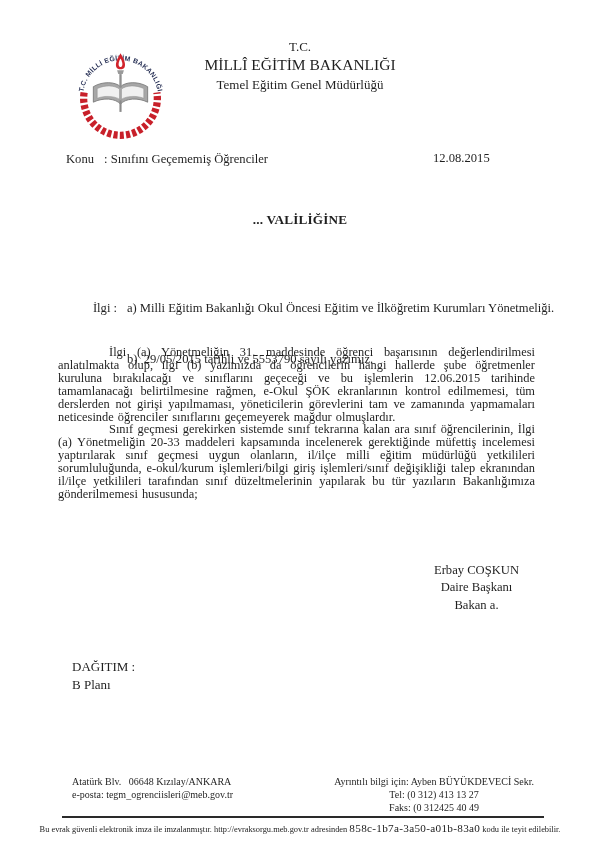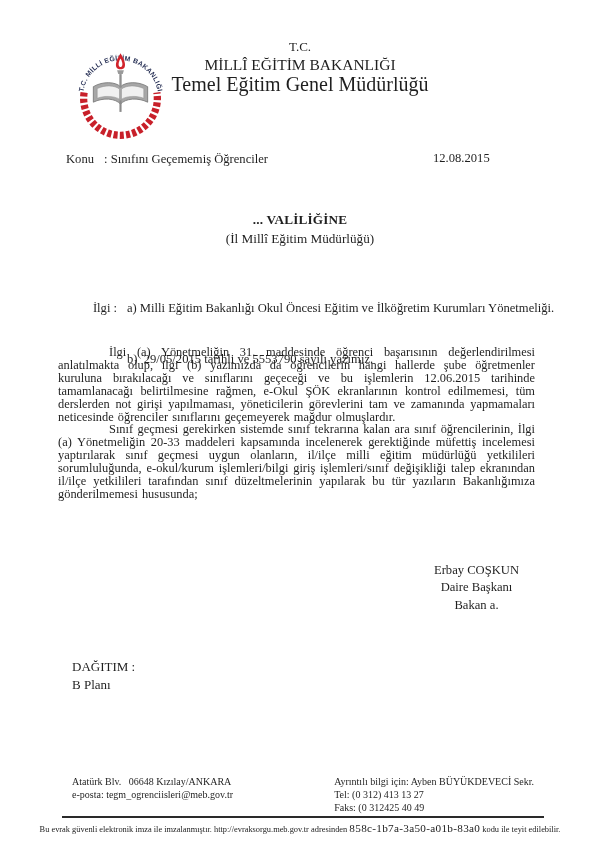--- a/index.html
+++ b/index.html
@@ -7,21 +7,21 @@
   .page {
     position:relative; width:600px; height:849px; margin:0 auto;
     background:#ffffff; color:#1f1f1f;
     font-family:"Liberation Serif", serif;
     overflow:hidden;
   }
   
   .header-text { position:absolute; top:39px; left:0; right:0; text-align:center; }
   .ht1 { font-size:13px; line-height:16px; }
   .ht2 { font-size:15.5px; line-height:20px; }
-  .ht3 { font-size:20px; line-height:19px; }
+  .ht3 { font-size:13px; line-height:19px; }
   .logo { position:absolute; left:72px; top:44px; width:97px; height:97px; }
   
   .meta { position:absolute; top:151px; left:66px; font-size:12.6px; line-height:17px; }
   .meta-label { display:inline-block; width:38px; }
   .date { position:absolute; top:151px; left:433px; font-size:12.6px; }
   
   .recipient { position:absolute; top:210px; left:0; right:0; text-align:center; font-size:13.2px; line-height:19px; }
   .recipient .r1 { font-weight:bold; letter-spacing:0.2px; }
   
   .refs { position:absolute; top:283px; left:74px; right:40px; font-size:12.6px; line-height:17px; }
@@ -30,21 +30,21 @@
   
   .body-block { position:absolute; top:346px; left:58px; width:477px; font-size:12.4px; line-height:12.9px; }
   .body-block p { text-align:justify; text-indent:51px; word-spacing:1px; }
   
   .signature { position:absolute; top:562px; left:389px; width:175px; text-align:center; font-size:12.6px; line-height:17.3px; }
   
   .distribution { position:absolute; top:658px; left:72px; font-size:13px; line-height:17.5px; }
   
   .footer { position:absolute; top:776px; left:72px; right:66px; display:flex; justify-content:space-between; font-size:10px; line-height:12.8px; }
   .footer-left div, .footer-right div { white-space:pre-wrap; }
-  .footer-right { text-align:left; }
+  .footer-right { text-align:center; }
   .footer-rule { position:absolute; top:816px; left:62px; right:56px; border-top:2px solid #2a2a2a; }
   .verify { position:absolute; top:822px; left:0; right:0; text-align:center; font-size:8.4px; color:#222; }
   .verify .code { font-size:11.2px; letter-spacing:0.3px; }
 </style>
 </head>
 <body>
 
 <div class="page">
 
   <svg class="logo" viewBox="0 0 100 100" aria-hidden="true">
@@ -78,21 +78,20 @@
 
   <div class="meta">
     <div>
       <span class="meta-label">Konu</span><span>: Sınıfını Geçememiş Öğrenciler</span>
     </div>
   </div>
   <div class="date">12.08.2015</div>
 
   <div class="recipient">
     <div class="r1">... VALİLİĞİNE</div>
-    <div class="r2">(İl Millî Eğitim Müdürlüğü)</div>
   </div>
 
   <div class="refs">
     <div class="ref-row">
       <span class="ref-label">İlgi :</span><span>a) Milli Eğitim Bakanlığı Okul Öncesi Eğitim ve İlköğretim Kurumları Yönetmeliği.</span>
     </div>
     <div class="ref-row">
       <span class="ref-label"></span><span>b)  29/05/2015 tarihli ve 5553790 sayılı yazımız.</span>
     </div>
   </div>

